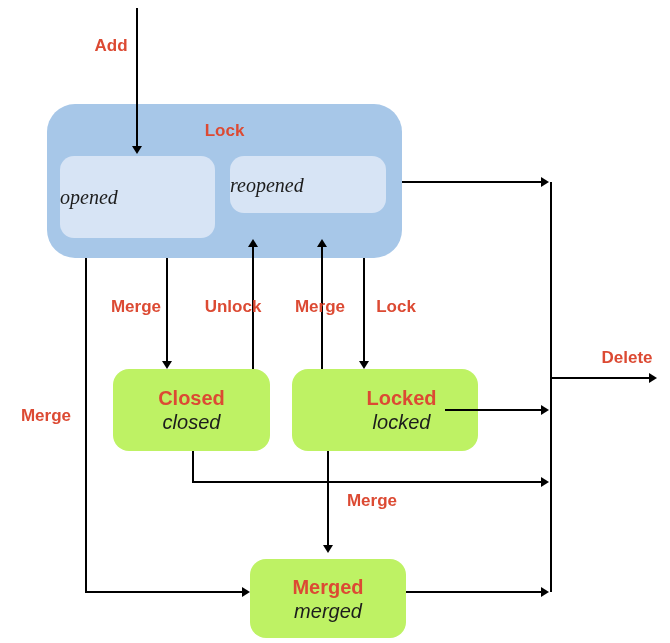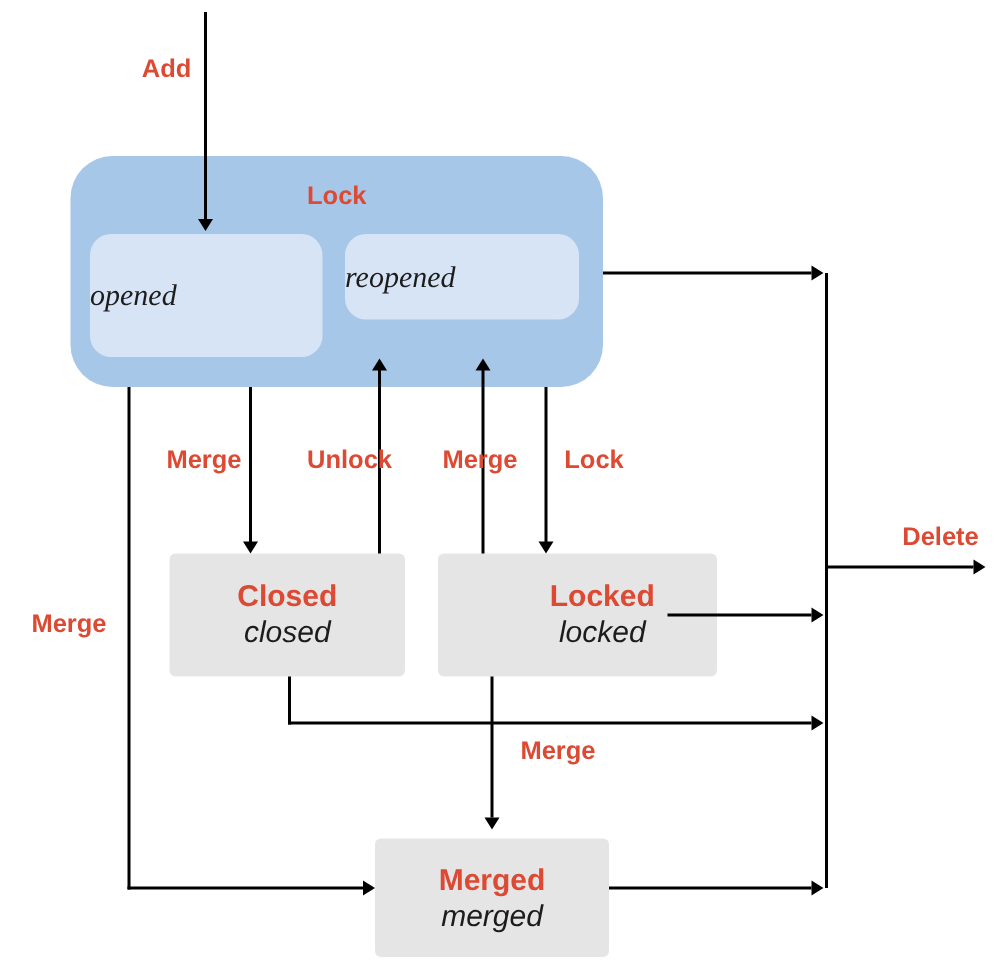--- a/index.html
+++ b/index.html
@@ -9,21 +9,21 @@
   }
   
   .outer-box {
     position:absolute; background:#a7c7e8; border-radius:28px;
   }
   .inner-box {
     position:absolute; background:#d7e4f5; border-radius:14px;
     display:flex; align-items:center; justify-content:flex-start;font-family:Liberation Serif, serif;
   }
   .state-box {
-    position:absolute; background:#e5e5e5; border-radius:4px;
+    position:absolute; background:#bef264; border-radius:16px;
     display:flex; flex-direction:column; align-items:center; justify-content:center;
   }
   .group-title {
     position:absolute; width:355px; text-align:center;
     font-weight:bold; font-size:17px; color:#dc4a33;
   }
   .state-name { font-weight:bold; font-size:20px; color:#dc4a33; line-height:24px; }
   .substate-name { font-style:italic; font-size:20px; color:#1c1c1c; line-height:24px; }
   
   .vline { position:absolute; width:2px; background:#000; }

